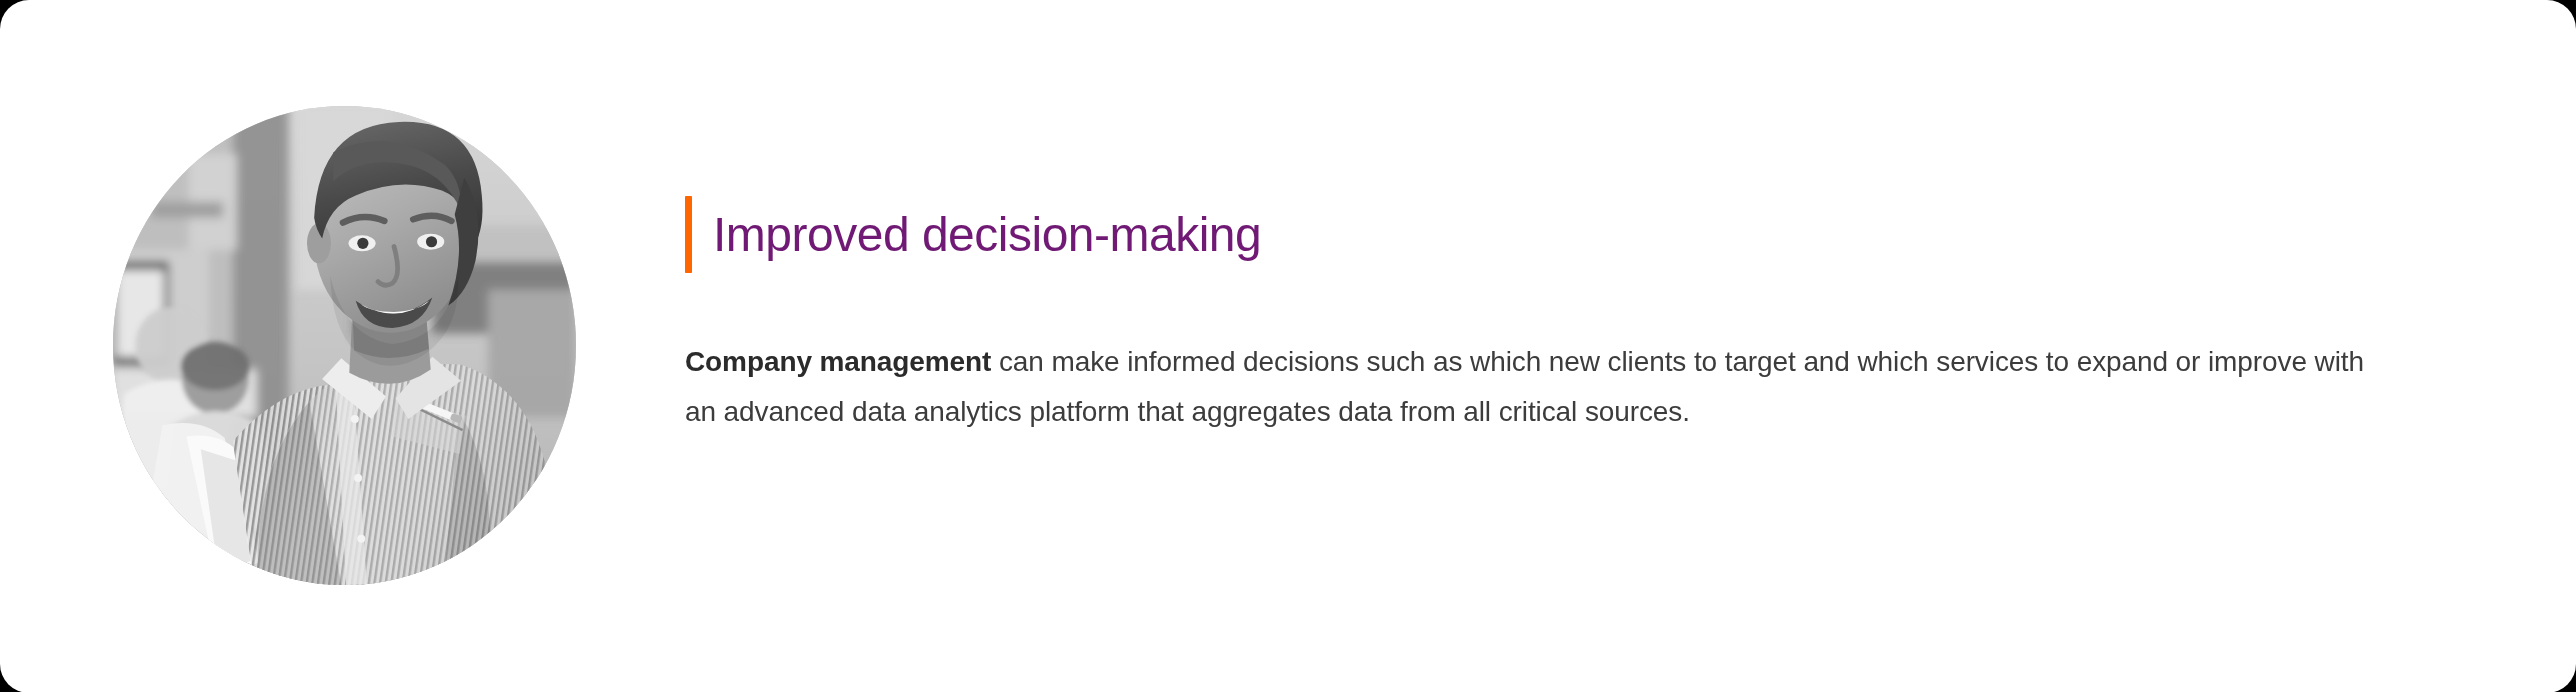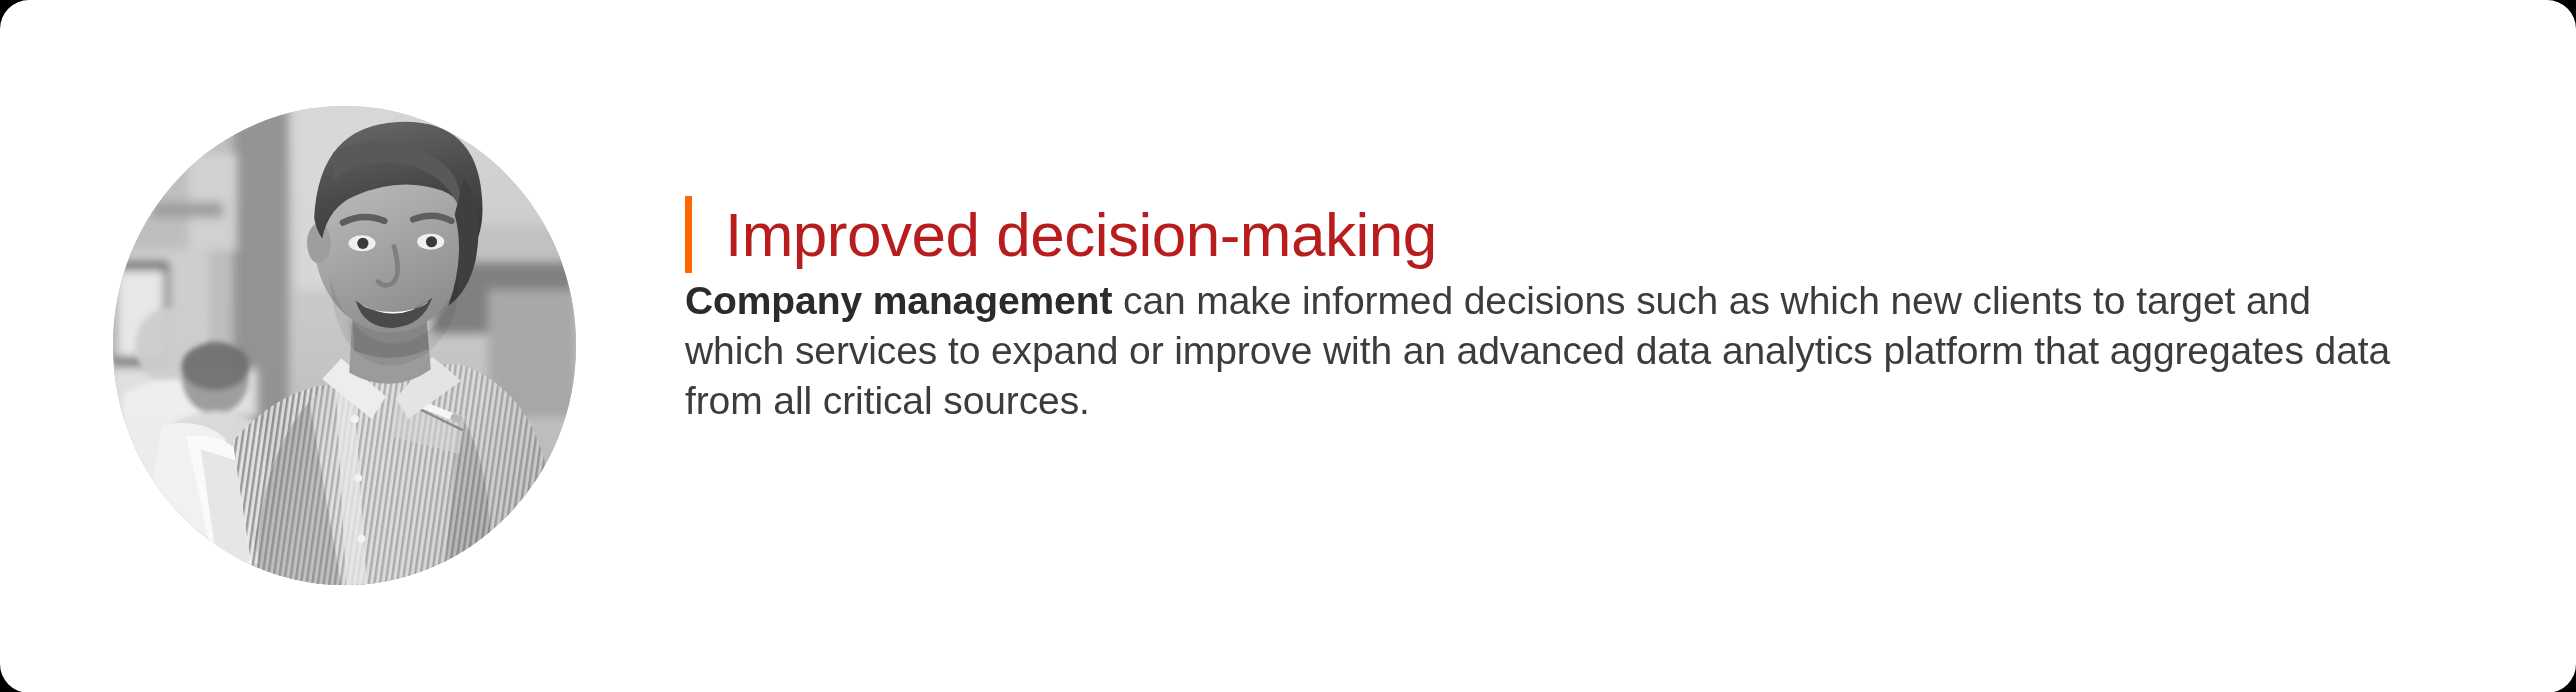--- a/index.html
+++ b/index.html
@@ -75,31 +75,32 @@
     position: absolute;
     left: 0;
     top: 3.2px;
     width: 7.2px;
     height: 77px;
     background: #ff6600;
     border-radius: 0.8px;
   }
 
   .heading {
-    margin-left: 40px;
-    font-size: 62px;
+    margin-left: 28px;
+    font-size: 48px;
     line-height: 1.0;
     font-weight: 400;
-    color: #b91c1c;
+    color: #701a75;
     letter-spacing: -0.5px;
     white-space: nowrap;
   }
 
   .paragraph {
-    font-size: 39px;
+    margin-top: 61px;
+    font-size: 28px;
     line-height: 50px;
     color: #3c3c3c;
     font-weight: 400;
     max-width: 1717px;
     letter-spacing: -0.1px;
   }
 
   .paragraph .lead {
     font-weight: 700;
     color: #2b2b2b;

